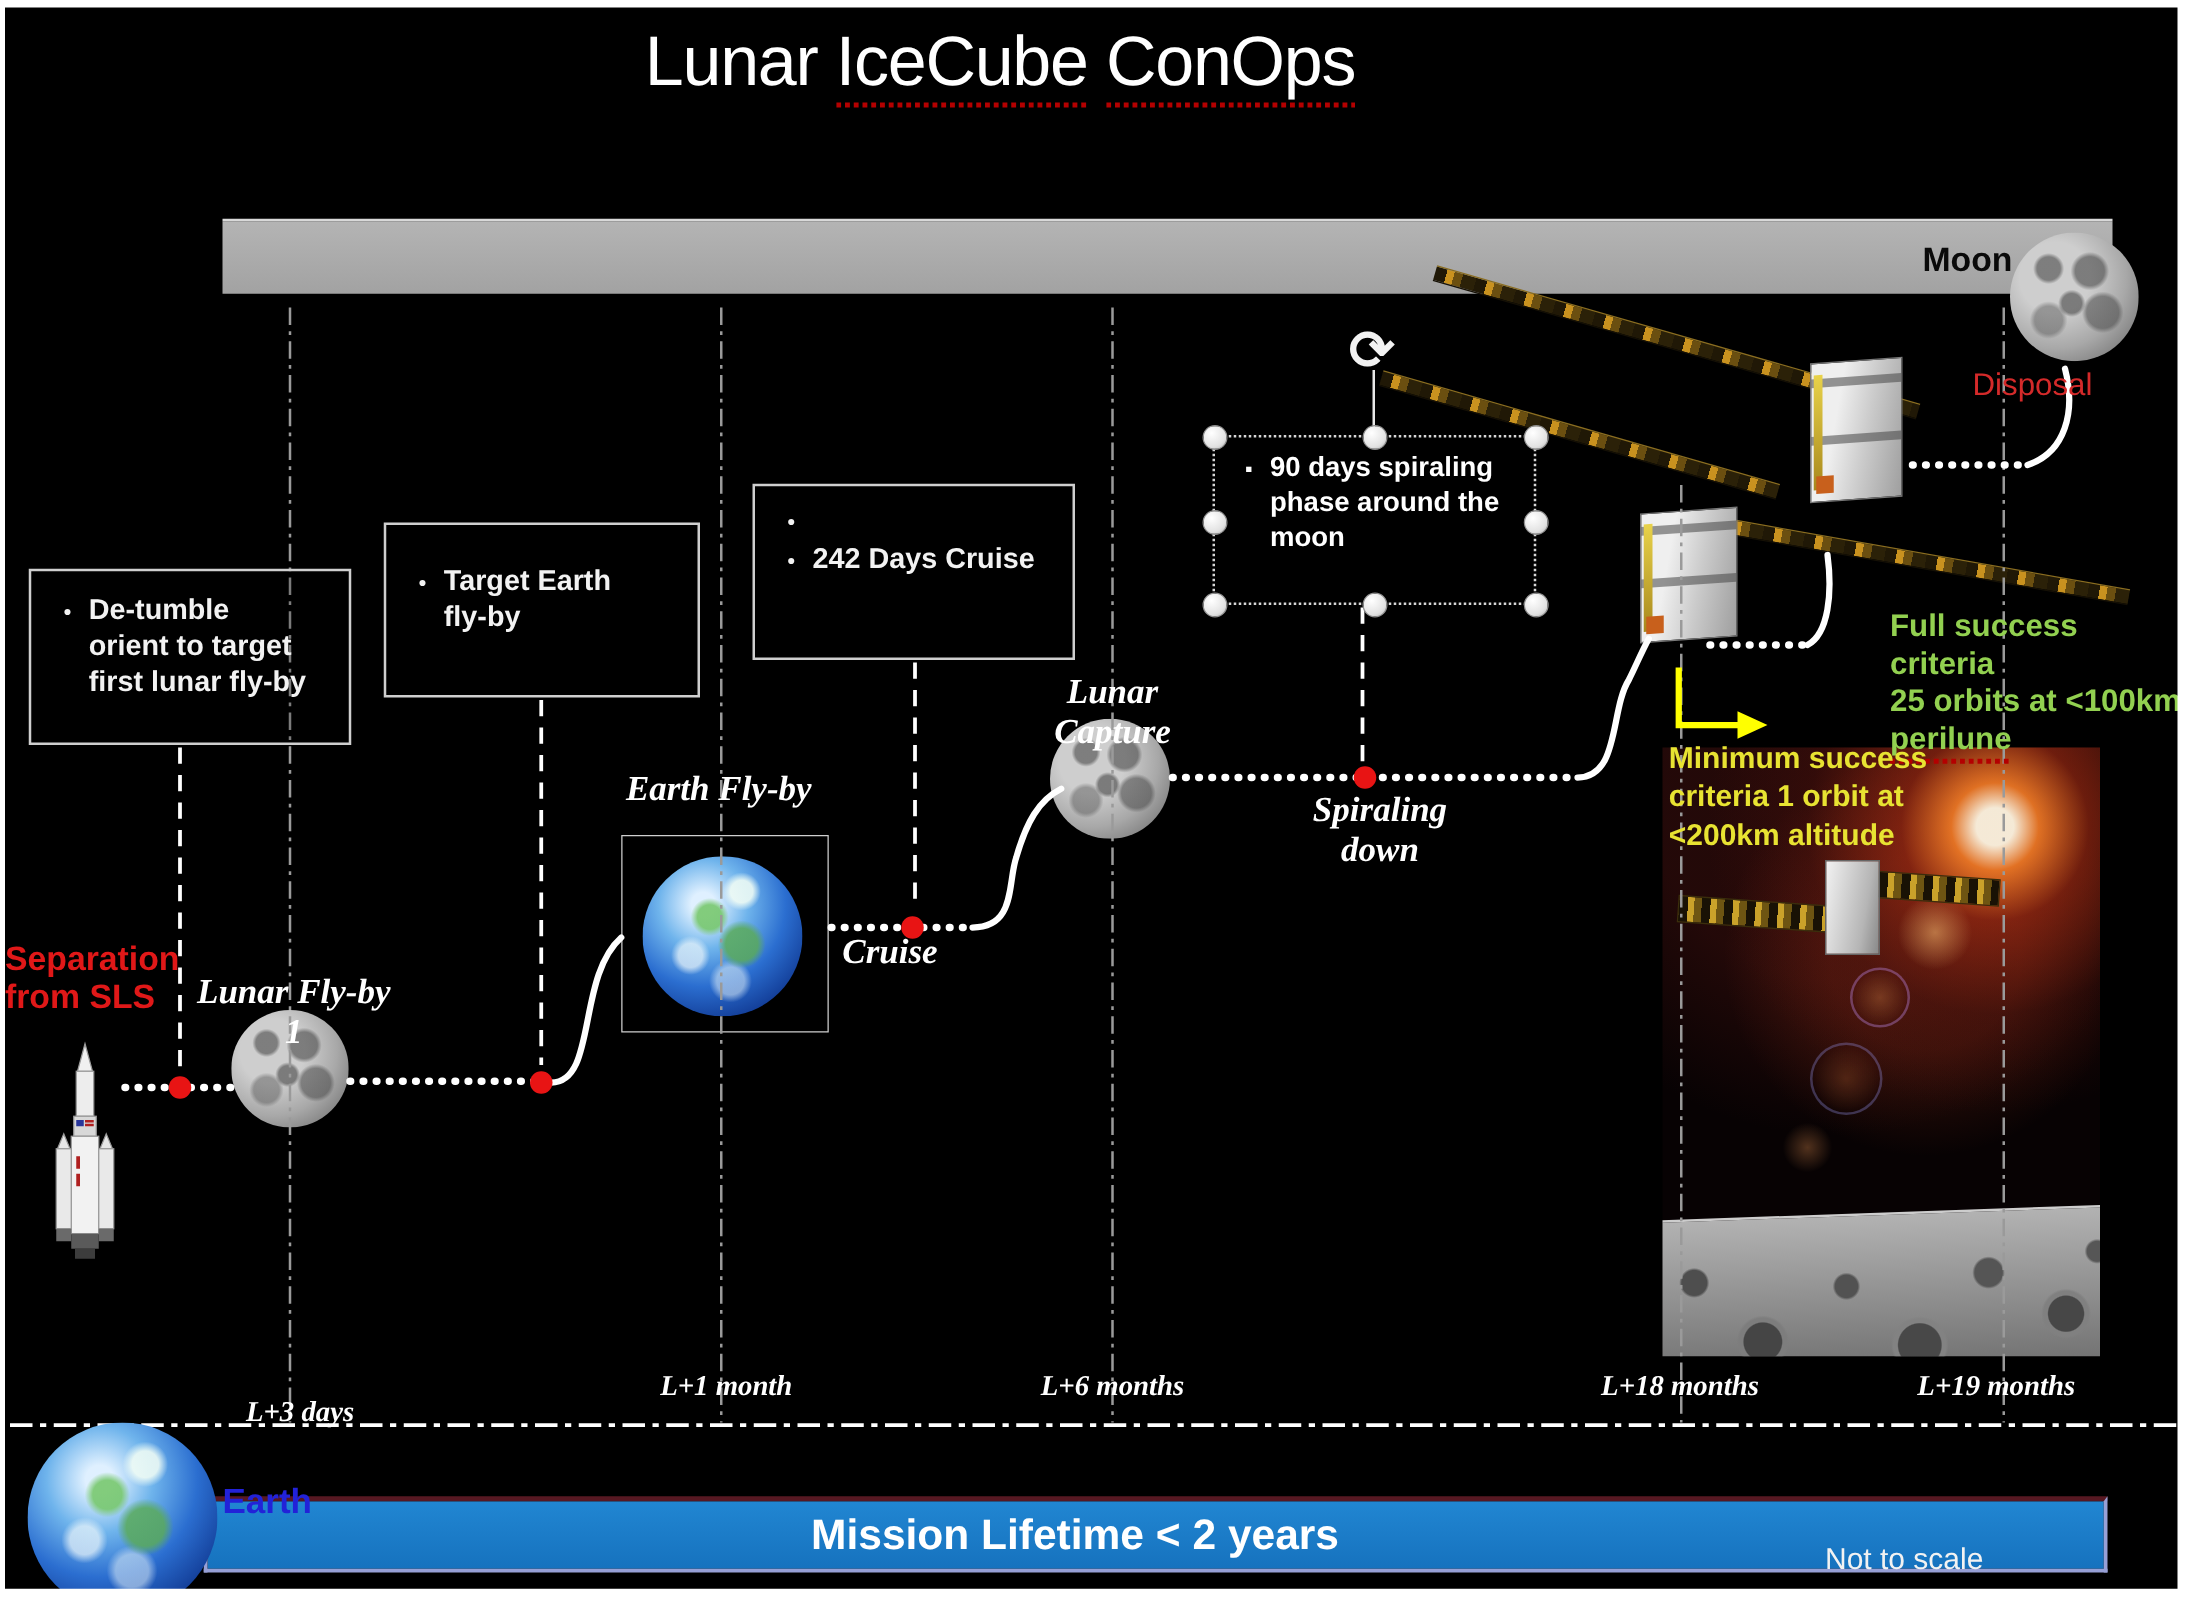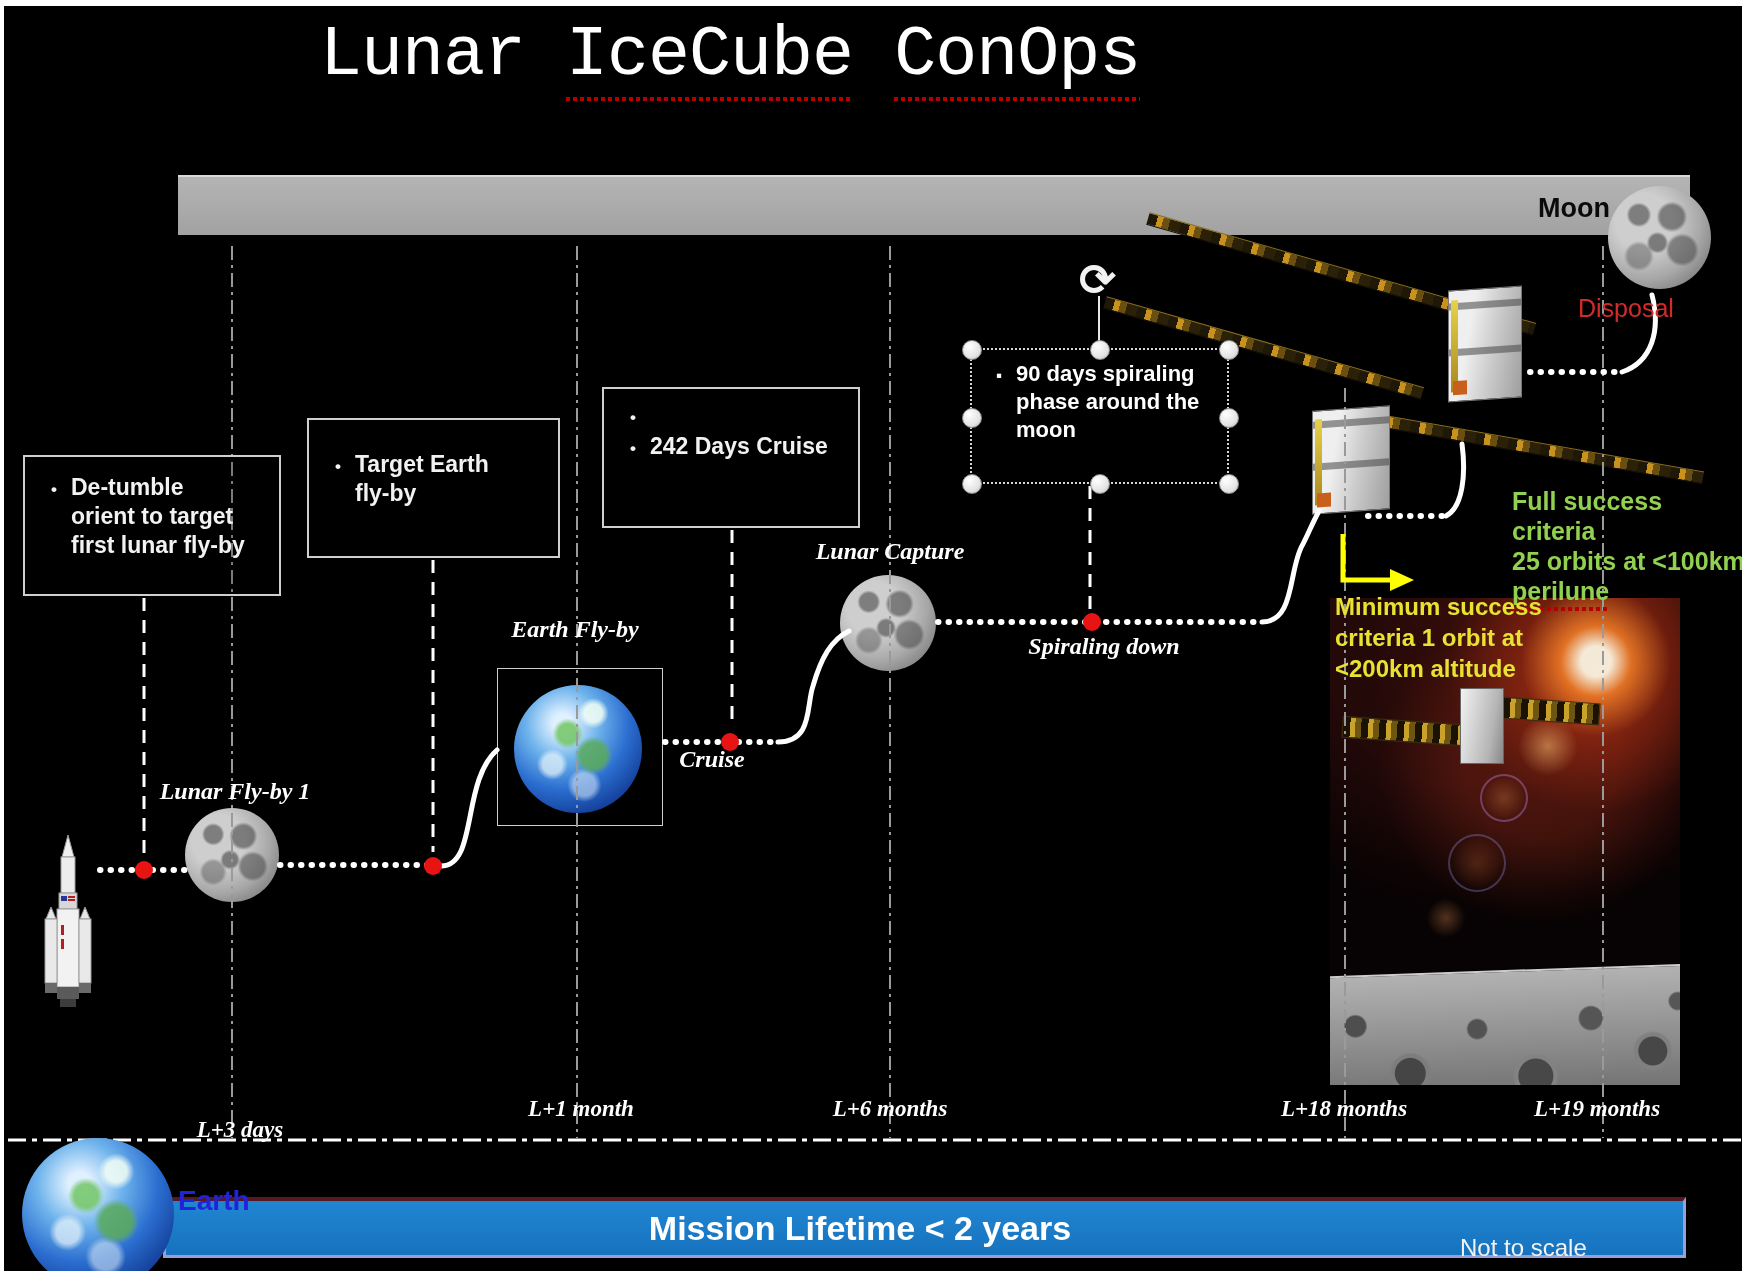--- a/index.html
+++ b/index.html
@@ -2,22 +2,22 @@
 <html><head>
 <meta charset="utf-8">
 <style>
   html,body{margin:0;padding:0;background:#ffffff;}
   #stage{position:relative;width:1749px;height:1281px;background:#000;overflow:hidden;
          font-family:"Liberation Sans",sans-serif;}
   .abs{position:absolute;}
   .edge{position:absolute;background:#fff;z-index:60;}
 
   
-  #title{left:320px;top:16px;width:960px;color:#fff;
-         font-size:70px;letter-spacing:-1px;z-index:20;font-family:Liberation Mono, monospace;}
+  #title{left:320px;top:16px;width:960px;text-align:center;color:#fff;
+         font-size:56px;letter-spacing:-1px;z-index:20;}
   .squiggle{background-image:repeating-linear-gradient(90deg,#b40000 0 4px,rgba(0,0,0,0) 4px 7px);
             background-repeat:repeat-x;background-position:0 100%;background-size:7px 4px;padding-bottom:6px;}
 
   
   #trackbar{left:178px;top:175px;width:1512px;height:58px;background:linear-gradient(#b4b4b4,#a2a2a2);
             border-top:2px solid #d9d9d9;z-index:2;}
   #moon-label{left:1538px;top:193px;font-size:27px;font-weight:bold;color:#0a0a0a;z-index:5;}
 
   .moon{border-radius:50%;z-index:6;
         background:
@@ -49,21 +49,21 @@
   #rot-line{position:absolute;left:126px;top:-54px;width:2px;height:46px;background:#e8e8e8;}
   #rot-icon{position:absolute;left:107px;top:-96px;color:#f2f2f2;font-size:44px;font-weight:bold;}
   #sel-text{position:absolute;left:10px;top:10px;display:flex;color:#fff;font-size:22px;font-weight:700;line-height:28px;}
 
   
   #full-success{left:1512px;top:486px;width:235px;color:#92d050;font-size:25px;font-weight:bold;line-height:30px;z-index:20;}
   #min-success{left:1335px;top:591px;width:240px;color:#e8e332;font-size:24px;font-weight:bold;line-height:31px;z-index:20;}
 
   
   .mlabel{color:#fff;font-family:"Liberation Serif",serif;font-style:italic;font-weight:600;
-          font-size:24px;text-align:center;z-index:20;}
+          font-size:28px;text-align:center;z-index:20;}
   #lbl-separation{left:4px;top:752px;width:150px;color:#e01818;font-family:"Liberation Sans",sans-serif;
                   font-style:normal;font-size:27px;font-weight:bold;line-height:30px;text-align:left;z-index:20;}
   #lbl-flyby1{left:150px;top:778px;width:170px;}
   #lbl-earthflyby{left:495px;top:616px;width:160px;}
   #lbl-cruise{left:652px;top:746px;width:120px;}
   #lbl-capture{left:806px;top:538px;width:168px;}
   #lbl-spiraling{left:1018px;top:633px;width:172px;}
 
   
   .tick{position:absolute;top:1096px;width:170px;text-align:center;color:#fff;
@@ -239,20 +239,24 @@
     <div>Full success criteria</div>
     <div>25 orbits at  &lt;100km</div>
     <div><span class="squiggle">perilune</span></div>
   </div>
   <div class="abs" id="min-success">
     <div>Minimum success</div>
     <div>criteria  1 orbit at</div>
     <div>&lt;200km altitude</div>
   </div>
 
+  <div class="abs" id="lbl-separation">
+    <div>Separation</div>
+    <div>from SLS</div>
+  </div>
   <div class="abs mlabel" id="lbl-flyby1">Lunar Fly-by 1</div>
   <div class="abs mlabel" id="lbl-earthflyby">Earth Fly-by</div>
   <div class="abs mlabel" id="lbl-cruise">Cruise</div>
   <div class="abs mlabel" id="lbl-capture">Lunar Capture</div>
   <div class="abs mlabel" id="lbl-spiraling">Spiraling down</div>
 
   <div class="abs" id="earth-pic">
     <div class="earth" id="earth-globe"></div>
   </div>
   <div class="abs moon" id="moon-flyby"></div>

